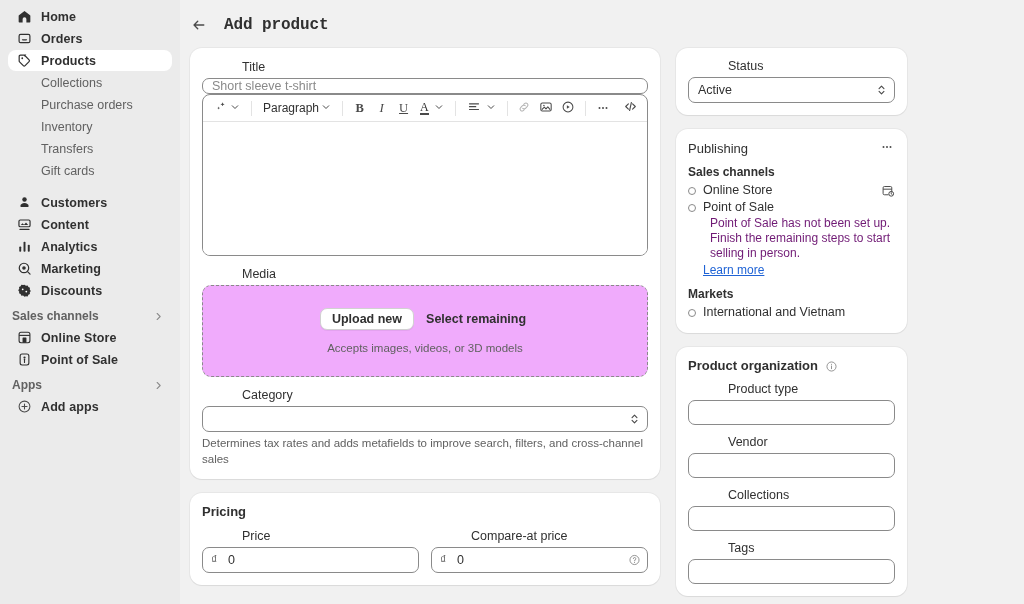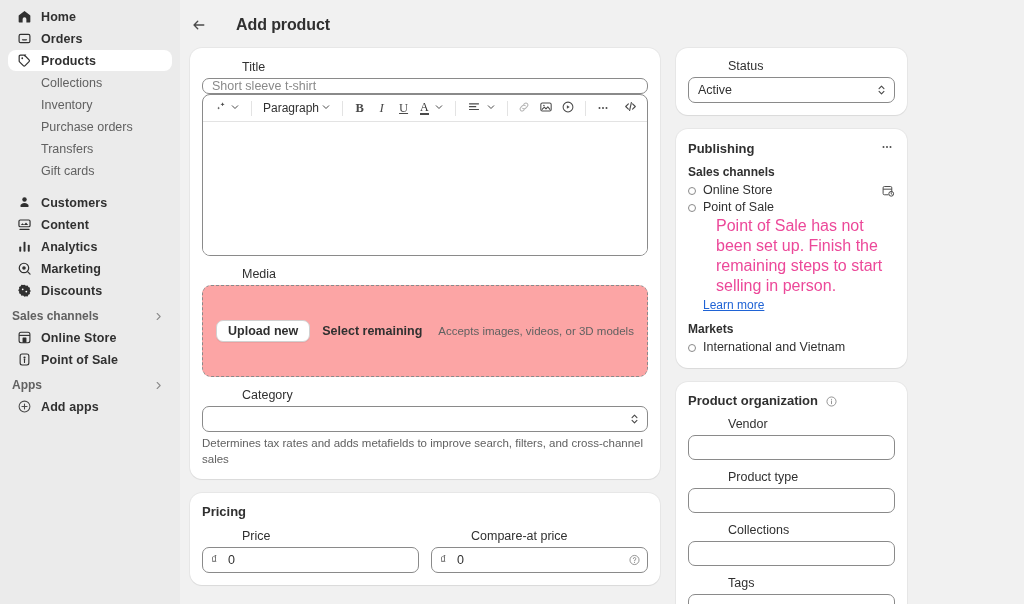--- a/index.html
+++ b/index.html
@@ -65,24 +65,25 @@
   
   .main {
     flex: 1 1 auto;
     height: 604px;
     padding: 0 16px 0 0;
     overflow: hidden;
     display: flex;
     flex-direction: column;
   }
   .page-header {
-    display: flex; align-items: center; gap: 28px;
+    display: flex; align-items: center; gap: 16px;
     padding: 13px 0 12px 10px;
     height: 48px;
     flex: 0 0 48px;
+    font-family: Liberation Mono, monospace;
   }
   .back-btn {
     width: 18px; height: 18px;
     display: flex; align-items: center; justify-content: center;
     color: #4a4a4a; cursor: pointer;
   }
   .page-title { font-size: 16px; font-weight: 700; color: #303030; letter-spacing: -0.1px; }
 
   .content-cols { display: flex; gap: 16px; padding-left: 10px; align-items: flex-start; }
   .col-left { width: 470px; flex: 0 0 470px; }
@@ -148,24 +149,24 @@
   }
   .tb-div { width: 1px; height: 15px; background: #e3e3e3; margin: 0 5px; flex: 0 0 1px; }
   .tb-spacer { flex: 1 1 auto; }
   .editor-body { height: 133px; background: #fff; cursor: text; }
 
   
   .dropzone {
     border: 1px dashed #8a8a8a;
     border-radius: 9px;
     height: 92px;
-    display: flex; 
+    display: flex; flex-direction: column;
     align-items: center; justify-content: center;
     gap: 12px;
-    background: #fca5a5;
+    background: #f0abfc;
   }
   .dz-actions { display: flex; align-items: center; gap: 8px; }
   .btn-secondary {
     background: #fff;
     border: 1px solid #d1d1d1;
     border-radius: 7px;
     padding: 3px 11px;
     font-family: "Liberation Sans", sans-serif;
     font-size: 12.5px;
     font-weight: 600;
@@ -215,41 +216,41 @@
   .money-sym {
     position: absolute; left: 9px; top: 50%; transform: translateY(-50%);
     font-size: 12.5px; color: #616161; pointer-events: none;
   }
   .money-help {
     position: absolute; right: 7px; top: 50%; transform: translateY(-50%);
     color: #8a8a8a; cursor: pointer; display: flex;
   }
 
   
-  .panel-title { font-size: 13px; font-weight: 700; color: #303030; }
+  .panel-title { font-size: 13px; font-weight: 400; color: #303030; }
   .panel-head {
     display: flex; align-items: center; justify-content: space-between;
     margin-bottom: 9px;
   }
   .panel-head .dots { color: #4a4a4a; cursor: pointer; letter-spacing: 1px; font-size: 13px; line-height: 1; }
   .sub-head { font-size: 12px; font-weight: 600; color: #303030; margin-bottom: 4px; }
   .chan-row {
     display: flex; align-items: flex-start; gap: 7px;
     margin-bottom: 2px; font-size: 12.5px; color: #303030;
   }
   .bullet {
     width: 8px; height: 8px; flex: 0 0 8px;
     border: 1px solid #8a8a8a; border-radius: 50%;
     margin-top: 4px;
   }
   .chan-name { flex: 1 1 auto; }
   .chan-icon { color: #4a4a4a; display: flex; align-items: center; margin-top: 1px; }
   .chan-note {
-    font-size: 16px; color: #ec4899; line-height: 1.25;
-    margin-left: 28px; margin-bottom: 1px;
+    font-size: 12px; color: #701a75; line-height: 1.25;
+    margin-left: 22px; margin-bottom: 1px;
   }
   .link {
     color: #1f63d5; text-decoration: underline;
     font-size: 12px; margin-left: 15px; cursor: pointer; display: inline-block;
   }
   .markets-head { margin-top: 10px; }
   .info-ico { color: #8a8a8a; display: inline-flex; vertical-align: middle; margin-left: 3px; cursor: pointer; }
   .org-field { margin-bottom: 10px; }
   .org-field:last-child { margin-bottom: 0; }
   .org-input {
@@ -293,24 +294,24 @@
             <circle cx="7" cy="7" r="1.2" fill="#303030" stroke="none"></circle>
           </svg>
       </span>
       <span>Products</span>
     </div>
 
     <div class="nav-sub">
       <span>Collections</span>
     </div>
     <div class="nav-sub">
+      <span>Purchase orders</span>
+    </div>
+    <div class="nav-sub">
       <span>Inventory</span>
-    </div>
-    <div class="nav-sub">
-      <span>Purchase orders</span>
     </div>
     <div class="nav-sub">
       <span>Transfers</span>
     </div>
     <div class="nav-sub">
       <span>Gift cards</span>
     </div>
 
     <div class="nav-gap"></div>
 
@@ -673,25 +674,25 @@
             <span class="info-ico">
               <svg width="13" height="13" viewBox="0 0 20 20" fill="none" stroke="#8a8a8a" stroke-width="1.4">
                   <circle cx="10" cy="10" r="7"></circle>
                   <path d="M10 9.2v4.2" stroke-linecap="round"></path>
                   <circle cx="10" cy="6.6" r="0.85" fill="#8a8a8a" stroke="none"></circle>
                 </svg>
             </span>
           </div>
 
           <div class="org-field">
+            <label class="field-label">Product type</label>
+            <input class="org-input" type="text" value="" style="">
+          </div>
+          <div class="org-field">
             <label class="field-label">Vendor</label>
-            <input class="org-input" type="text" value="" style="">
-          </div>
-          <div class="org-field">
-            <label class="field-label">Product type</label>
             <input class="org-input" type="text" value="" style="">
           </div>
           <div class="org-field">
             <label class="field-label">Collections</label>
             <input class="org-input" type="text" value="" style="">
           </div>
           <div class="org-field">
             <label class="field-label">Tags</label>
             <input class="org-input" type="text" value="" style="">
           </div>

